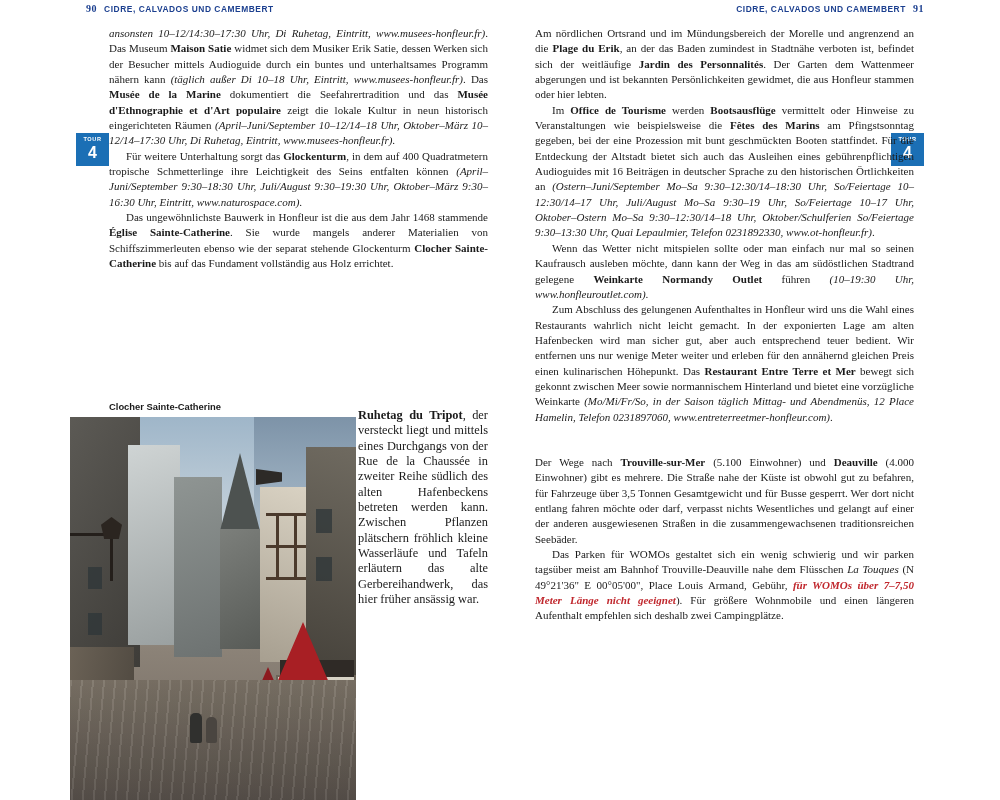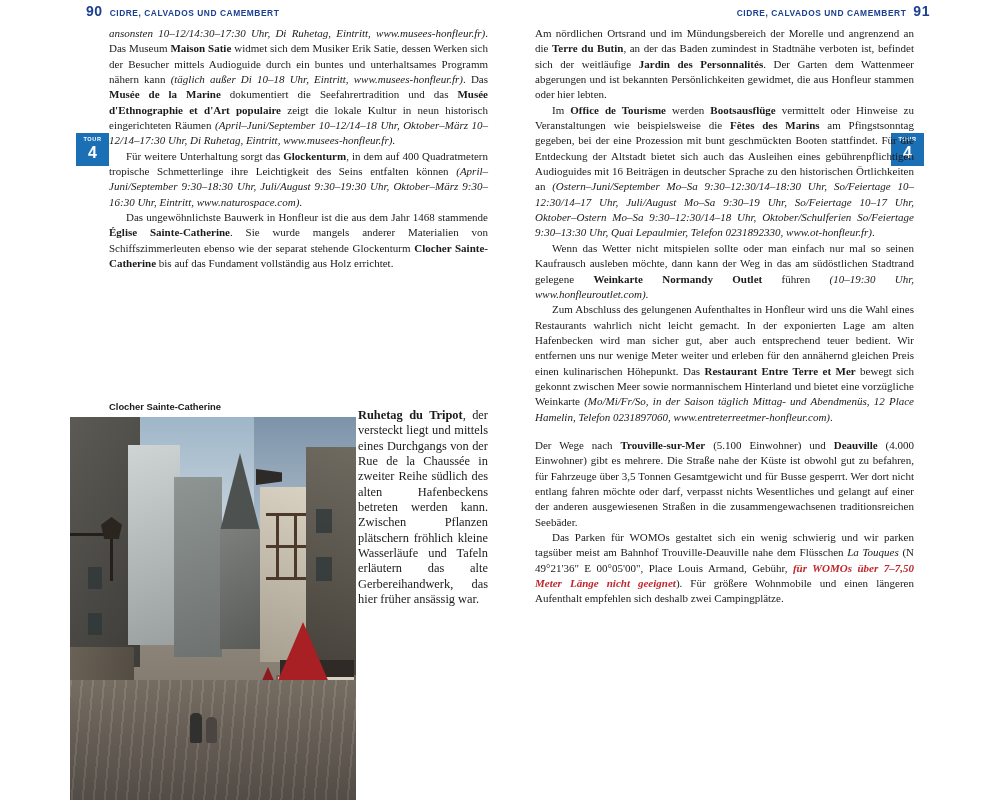--- a/index.html
+++ b/index.html
@@ -28,26 +28,26 @@
     font-family: "Liberation Sans", sans-serif;
     font-size: 8.4px;
     letter-spacing: 0.55px;
     color: #1b3f8f;
     font-weight: bold;
   }
   .runhead-left {
     left: 86px;
   }
   .runhead-right {
-    right: 70px;
+    right: 76px;
     text-align: center;
   }
   .folio {
-    font-family: Liberation Sans, sans-serif;
-    font-size: 14px;
+    font-family: Liberation Serif, serif;
+    font-size: 10px;
     font-weight: bold;
     color: #1b3f8f;
   }
   .runhead-left .folio { margin-right: 7px; }
   .runhead-right .folio { margin-left: 7px; }
 
   
   .col {
     position: absolute;
     top: 26px;
@@ -61,21 +61,21 @@
   .col-left { left: 109px; }
   .col-right { left: 535px; }
 
   p {
     margin: 0;
   }
   p.indent {
     text-indent: 17px;
   }
   p.gap {
-    margin-top: 13px;
+    margin-top: 30px;
   }
 
   b { font-weight: bold; }
   i { font-style: italic; }
 
   .redital {
     font-style: italic;
     color: #c0272d;
     font-weight: bold;
   }
@@ -328,21 +328,21 @@
       <div class="fig-person"></div>
       <div class="fig-person2"></div>
     </div>
   </div>
 
   <div class="wrapcol">
     <p><b>Ruhetag du Tripot</b><span>, der versteckt liegt und mittels eines Durchgangs von der Rue de la Chaussée in zweiter Reihe südlich des alten Hafenbeckens betreten werden kann. Zwischen Pflanzen plätschern fröhlich kleine Wasserläufe und Tafeln erläutern das alte Gerbereihandwerk, das hier früher ansässig war.</span></p>
   </div>
 
   <div class="col col-right">
-    <p><span>Am nördlichen Ortsrand und im Mündungsbereich der Morelle und angrenzend an die </span><b>Terre du Butin</b><span>, an der das Baden zumindest in Stadtnähe verboten ist, befindet sich der weitläufige </span><b>Jardin des Personnalités</b><span>. Der Garten dem Wattenmeer abgerungen und ist bekannten Persönlichkeiten gewidmet, die aus Honfleur stammen oder hier lebten.</span></p>
+    <p><span>Am nördlichen Ortsrand und im Mündungsbereich der Morelle und angrenzend an die </span><b>Plage du Erik</b><span>, an der das Baden zumindest in Stadtnähe verboten ist, befindet sich der weitläufige </span><b>Jardin des Personnalités</b><span>. Der Garten dem Wattenmeer abgerungen und ist bekannten Persönlichkeiten gewidmet, die aus Honfleur stammen oder hier lebten.</span></p>
 
     <p class="indent"><span>Im </span><b>Office de Tourisme</b><span> werden </span><b>Bootsausflüge</b><span> vermittelt oder Hinweise zu Veranstaltungen wie beispielsweise die </span><b>Fêtes des Marins</b><span> am Pfingstsonntag gegeben, bei der eine Prozession mit bunt geschmückten Booten stattfindet. Für die Entdeckung der Altstadt bietet sich auch das Ausleihen eines gebührenpflichtigen Audioguides mit 16 Beiträgen in deutscher Sprache zu den historischen Örtlichkeiten an </span><i>(Ostern–Juni/September Mo–Sa 9:30–12:30/14–18:30 Uhr, So/Feiertage 10–12:30/14–17 Uhr, Juli/August Mo–Sa 9:30–19 Uhr, So/Feiertage 10–17 Uhr, Oktober–Ostern Mo–Sa 9:30–12:30/14–18 Uhr, Oktober/Schulferien So/Feiertage 9:30–13:30 Uhr, Quai Lepaulmier, Telefon 0231892330, www.ot-honfleur.fr)</i><span>.</span></p>
 
     <p class="indent"><span>Wenn das Wetter nicht mitspielen sollte oder man einfach nur mal so seinen Kaufrausch ausleben möchte, dann kann der Weg in das am südöstlichen Stadtrand gelegene </span><b>Weinkarte Normandy Outlet</b><span> führen </span><i>(10–19:30 Uhr, www.honfleuroutlet.com)</i><span>.</span></p>
 
     <p class="indent"><span>Zum Abschluss des gelungenen Aufenthaltes in Honfleur wird uns die Wahl eines Restaurants wahrlich nicht leicht gemacht. In der exponierten Lage am alten Hafenbecken wird man sicher gut, aber auch entsprechend teuer bedient. Wir entfernen uns nur wenige Meter weiter und erleben für den annähernd gleichen Preis einen kulinarischen Höhepunkt. Das </span><b>Restaurant Entre Terre et Mer</b><span> bewegt sich gekonnt zwischen Meer sowie normannischem Hinterland und bietet eine vorzügliche Weinkarte </span><i>(Mo/Mi/Fr/So, in der Saison täglich Mittag- und Abendmenüs, 12 Place Hamelin, Telefon 0231897060, www.entreterreetmer-honfleur.com)</i><span>.</span></p>
 
     <p class="gap"><span>Der Wege nach </span><b>Trouville-sur-Mer</b><span> (5.100 Einwohner) und </span><b>Deauville</b><span> (4.000 Einwohner) gibt es mehrere. Die Straße nahe der Küste ist obwohl gut zu befahren, für Fahrzeuge über 3,5 Tonnen Gesamtgewicht und für Busse gesperrt. Wer dort nicht entlang fahren möchte oder darf, verpasst nichts Wesentliches und gelangt auf einer der anderen ausgewiesenen Straßen in die zusammengewachsenen traditionsreichen Seebäder.</span></p>
 
     <p class="indent"><span>Das Parken für WOMOs gestaltet sich ein wenig schwierig und wir parken tagsüber meist am Bahnhof Trouville-Deauville nahe dem Flüsschen </span><i>La Touques</i><span> (N 49°21'36" E 00°05'00", Place Louis Armand, Gebühr, </span><span class="redital">für WOMOs über 7–7,50 Meter Länge nicht geeignet</span><span>). Für größere Wohnmobile und einen längeren Aufenthalt empfehlen sich deshalb zwei Campingplätze.</span></p>

